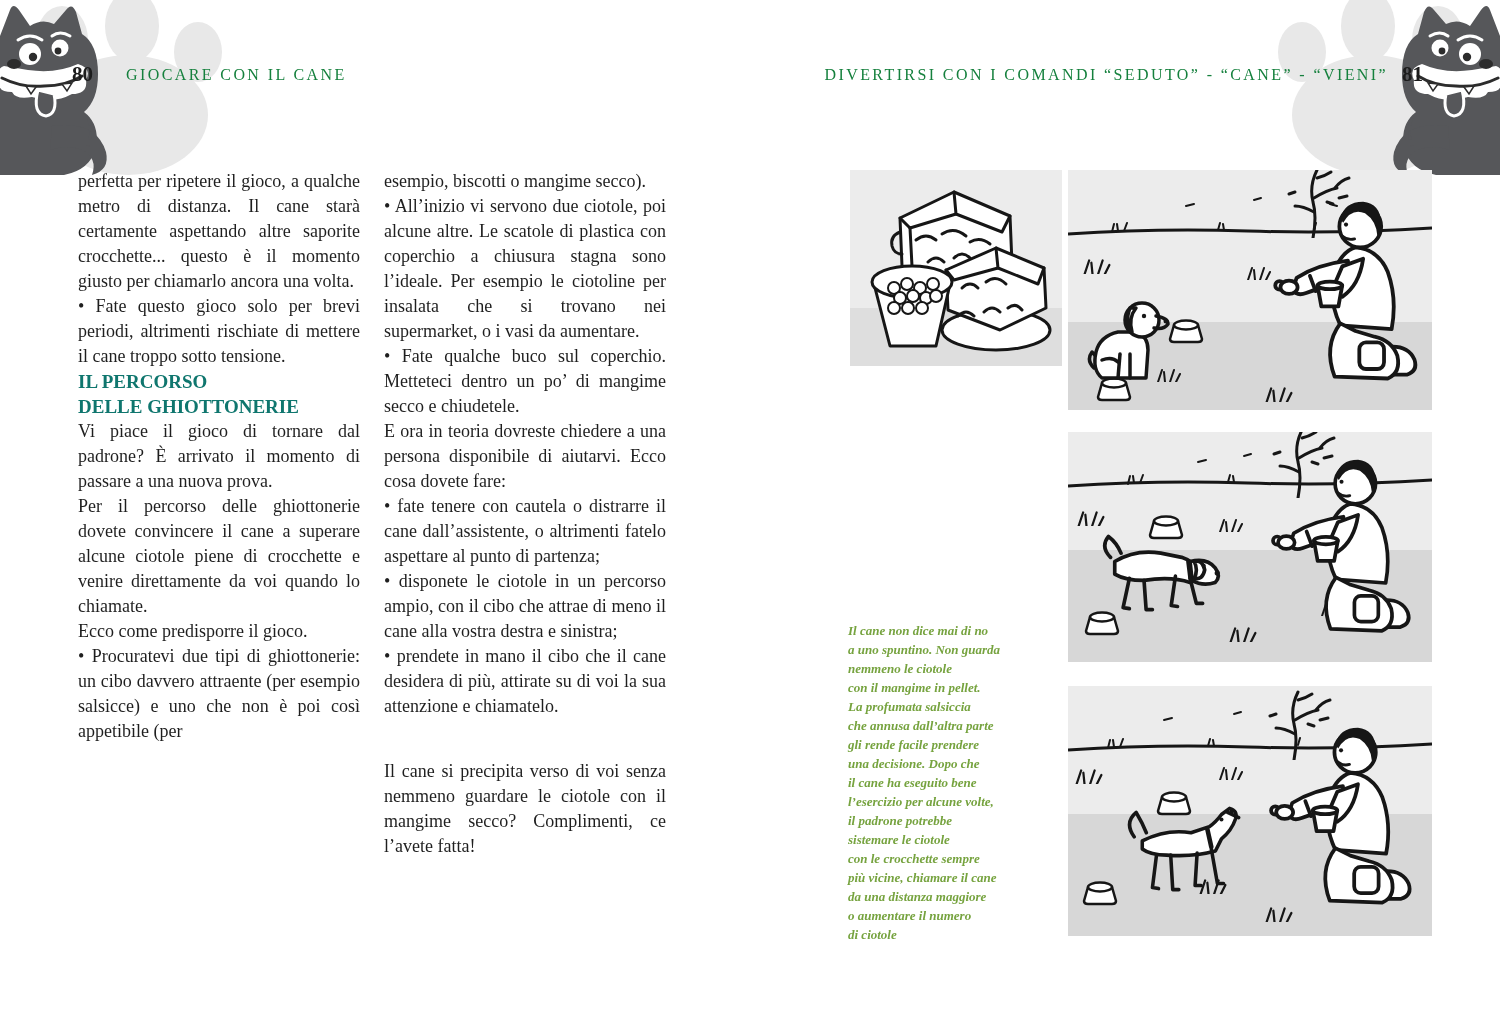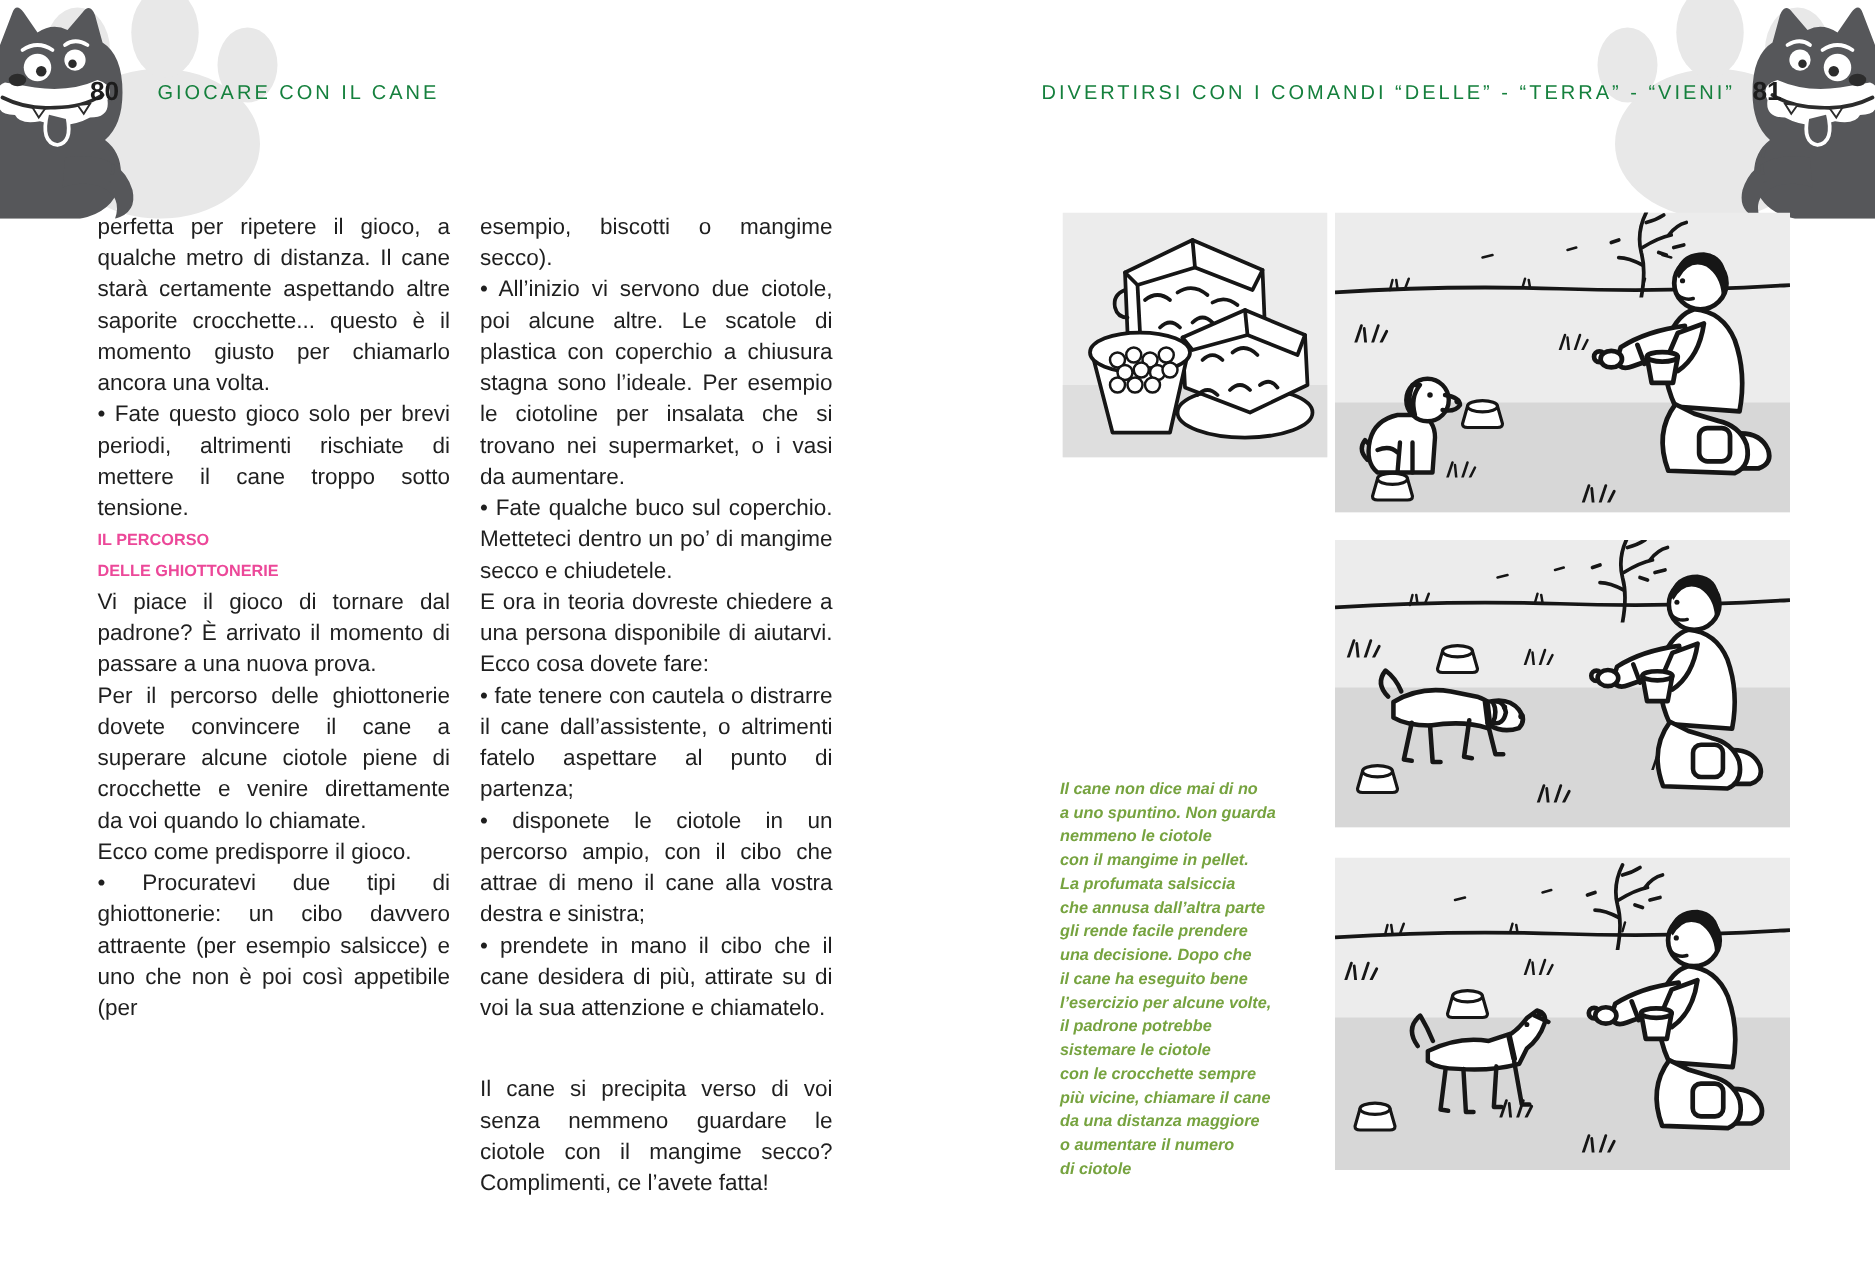--- a/index.html
+++ b/index.html
@@ -1,40 +1,40 @@
 <!DOCTYPE html>
 <html lang="it"><head>
 <meta charset="utf-8">
 <style>
   html,body{margin:0;padding:0;background:#ffffff;}
   .spread{
     position:relative;width:1500px;height:1013px;background:#ffffff;overflow:hidden;
-    font-family:Liberation Sans, sans-serif;color:#1f1f1f;
+    font-family:Liberation Serif, serif;color:#1f1f1f;
   }
   
   .logo{position:absolute;top:0;width:235px;height:175px;}
   .logo.left{left:0;}
   .logo.right{right:0;transform:scaleX(-1);}
   
   .pagenum{position:absolute;top:62px;font-size:21px;font-weight:bold;color:#1c1c1c;z-index:5;}
   .pagenum.left{left:72px;}
   .pagenum.right{left:1402px;}
   .runhead{position:absolute;top:66px;font-size:16px;letter-spacing:2.4px;color:#15803d;
     font-weight:500;z-index:5;white-space:nowrap;}
   .runhead.left{left:126px;}
   .runhead.right{right:112px;}
   
   .col{position:absolute;top:169px;width:282px;font-size:18px;line-height:25px;
     text-align:justify;hyphens:auto;-webkit-hyphens:auto;}
   .col1{left:78px;}
   .col2{left:384px;}
   .col p{margin:0;}
   .col .spacer-before{margin-top:40px;}
-  .section-head{margin:25px 0 0 0;font-size:13px;line-height:25px;font-weight:bold;
-    color:#ec4899;white-space:pre-line;text-align:left;}
+  .section-head{margin:25px 0 0 0;font-size:19px;line-height:25px;font-weight:bold;
+    color:#0f766e;white-space:pre-line;text-align:left;}
   
   .caption{position:absolute;left:848px;top:621px;width:225px;font-size:13px;line-height:19px;
     font-style:italic;font-weight:600;color:#76a33f;white-space:pre-line;}
   .panel{position:absolute;}
   .panelA{left:850px;top:170px;width:212px;height:196px;}
   .panelB{left:1068px;top:170px;width:364px;height:240px;}
   .panelC{left:1068px;top:432px;width:364px;height:230px;}
   .panelD{left:1068px;top:686px;width:364px;height:250px;}
   .panel svg{display:block;width:100%;height:100%;}
 </style>
@@ -172,21 +172,21 @@
 
   <svg class="logo left" viewBox="0 0 235 175">
       <use href="#sym-mascot"></use>
     </svg>
   <svg class="logo right" viewBox="0 0 235 175">
       <use href="#sym-mascot"></use>
     </svg>
 
   <div class="pagenum left">80</div>
   <div class="runhead left">GIOCARE CON IL CANE</div>
-  <div class="runhead right">DIVERTIRSI CON I COMANDI “DELLE” - “TERRA” - “VIENI”</div>
+  <div class="runhead right">DIVERTIRSI CON I COMANDI “SEDUTO” - “CANE” - “VIENI”</div>
   <div class="pagenum right">81</div>
 
   <div class="col col1">
     <p>perfetta per ripetere il gioco, a qualche metro di distanza. Il cane starà certamente aspettando altre saporite crocchette... questo è il momento giusto per chiamarlo ancora una volta.</p>
     <p>• Fate questo gioco solo per brevi periodi, altrimenti rischiate di mettere il cane troppo sotto tensione.</p>
     <p class="section-head">IL PERCORSO
 DELLE GHIOTTONERIE</p>
     <p>Vi piace il gioco di tornare dal padrone? È arrivato il momento di passare a una nuova prova.</p>
     <p>Per il percorso delle ghiottonerie dovete convincere il cane a superare alcune ciotole piene di crocchette e venire direttamente da voi quando lo chiamate.</p>
     <p>Ecco come predisporre il gioco.</p>

